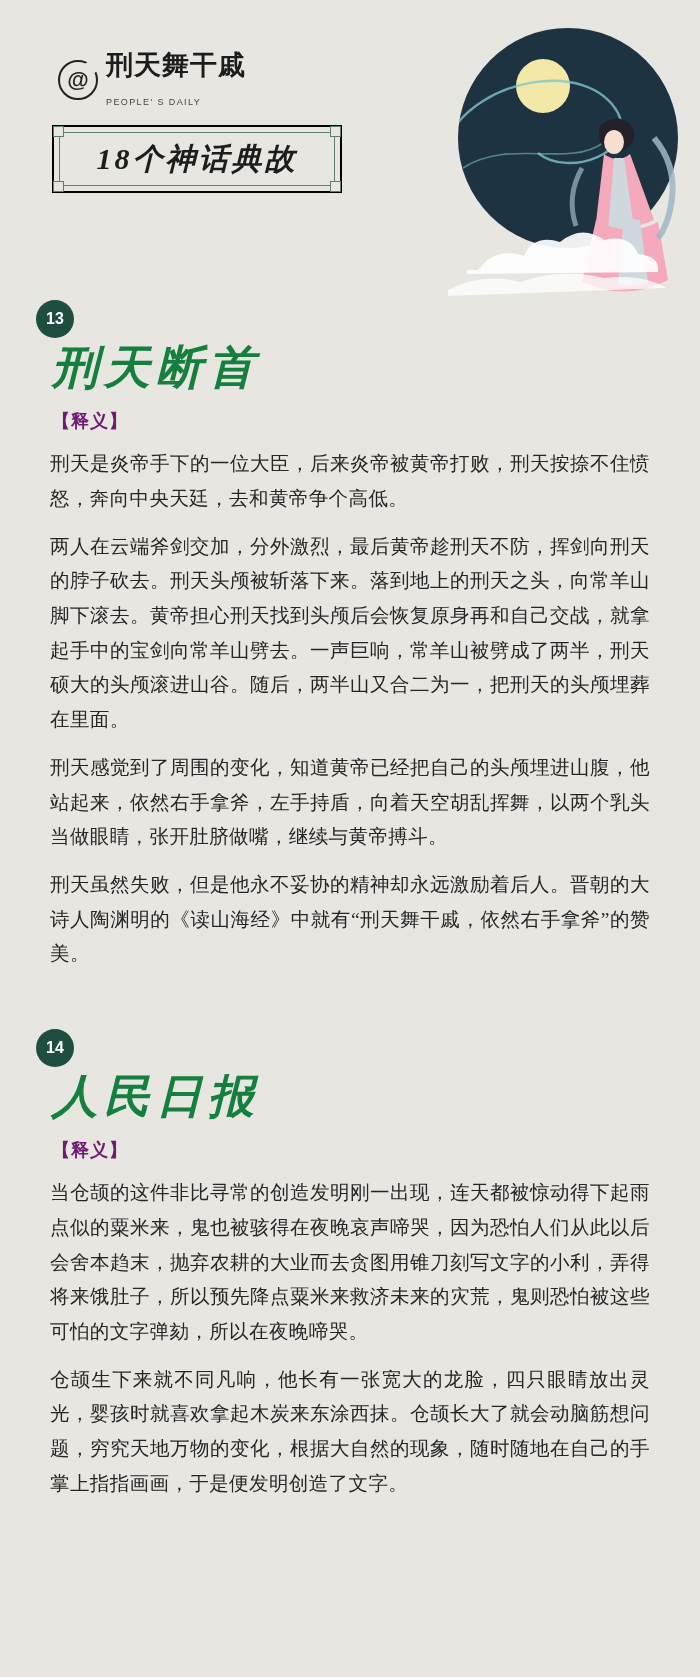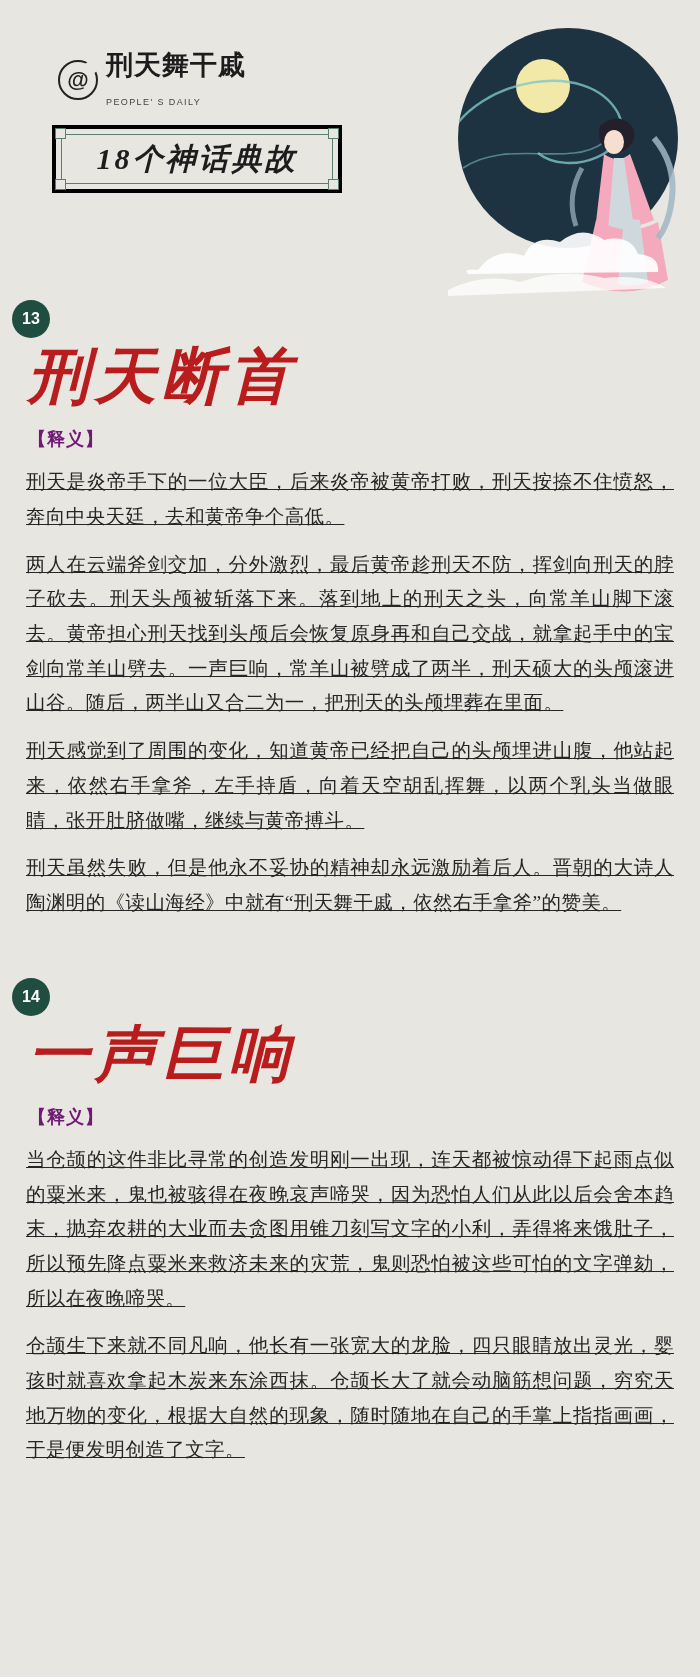--- a/index.html
+++ b/index.html
@@ -64,21 +64,21 @@
     margin-top: 19px;
   }
 
   
   .title-frame {
     position: absolute;
     left: 52px;
     top: 125px;
     width: 290px;
     height: 68px;
-    border: 4px solid #000000;
+    border: 2px solid #000000;
     z-index: 5;
     background: rgba(232,230,224,0.35);
   }
   .title-frame::before {
     content: "";
     position: absolute;
     left: 5px; top: 5px; right: 5px; bottom: 5px;
     border: 1px solid #5d7d70;
   }
   .title-frame .corner {
@@ -108,64 +108,63 @@
   .hero {
     position: absolute;
     right: 12px;
     top: 18px;
     width: 270px;
     height: 300px;
     z-index: 1;
   }
 
   
-  .section { padding: 0 26px; }
+  .section { padding: 0 50px; }
   .num-badge {
     width: 38px; height: 38px;
     border-radius: 50%;
     background: #1f4d40;
     color: #fff;
     font-family: "Liberation Sans", sans-serif;
     font-size: 16px;
     font-weight: bold;
     display: flex; align-items: center; justify-content: center;
     margin-left: -14px;
   }
   .num-badge::after {
     content: "";
     position: absolute;
     margin-top: 44px;
     margin-left: -10px;
     width: 0; height: 0;
   }
   .section-title {
-    font-size: 61px;
+    font-size: 46px;
     font-weight: bold;
     font-style: italic;
     letter-spacing: 6px;
-    color: #b91c1c;
+    color: #15803d;
     margin: 2px 0 14px 2px;
     font-family: "Liberation Serif", serif;
     line-height: 1.2;
   }
   .label {
     font-size: 18px;
     color: #701a75;
     margin: 14px 0 14px 2px;
     letter-spacing: 1px;
     font-weight: bold;
   }
   .para {
     font-size: 19.5px;
     line-height: 1.78;
     letter-spacing: 0.4px;
     margin: 0 0 13px 0;
     text-align: justify;
     color: #262626;
-    text-decoration: underline;
   }
   .spacer-lg { height: 44px; }
 </style>
 </head>
 <body>
 
 <div class="header">
 
   <svg class="hero" viewBox="0 0 270 300">
     <defs>
@@ -219,17 +218,17 @@
   <p class="para">刑天是炎帝手下的一位大臣，后来炎帝被黄帝打败，刑天按捺不住愤怒，奔向中央天廷，去和黄帝争个高低。</p>
   <p class="para">两人在云端斧剑交加，分外激烈，最后黄帝趁刑天不防，挥剑向刑天的脖子砍去。刑天头颅被斩落下来。落到地上的刑天之头，向常羊山脚下滚去。黄帝担心刑天找到头颅后会恢复原身再和自己交战，就拿起手中的宝剑向常羊山劈去。一声巨响，常羊山被劈成了两半，刑天硕大的头颅滚进山谷。随后，两半山又合二为一，把刑天的头颅埋葬在里面。</p>
   <p class="para">刑天感觉到了周围的变化，知道黄帝已经把自己的头颅埋进山腹，他站起来，依然右手拿斧，左手持盾，向着天空胡乱挥舞，以两个乳头当做眼睛，张开肚脐做嘴，继续与黄帝搏斗。</p>
   <p class="para">刑天虽然失败，但是他永不妥协的精神却永远激励着后人。晋朝的大诗人陶渊明的《读山海经》中就有“刑天舞干戚，依然右手拿斧”的赞美。</p>
 </div>
 
 <div class="spacer-lg"></div>
 
 <div class="section">
   <div class="num-badge">14</div>
-  <div class="section-title">一声巨响</div>
+  <div class="section-title">人民日报</div>
   <div class="label">【释义】</div>
   <p class="para">当仓颉的这件非比寻常的创造发明刚一出现，连天都被惊动得下起雨点似的粟米来，鬼也被骇得在夜晚哀声啼哭，因为恐怕人们从此以后会舍本趋末，抛弃农耕的大业而去贪图用锥刀刻写文字的小利，弄得将来饿肚子，所以预先降点粟米来救济未来的灾荒，鬼则恐怕被这些可怕的文字弹劾，所以在夜晚啼哭。</p>
   <p class="para">仓颉生下来就不同凡响，他长有一张宽大的龙脸，四只眼睛放出灵光，婴孩时就喜欢拿起木炭来东涂西抹。仓颉长大了就会动脑筋想问题，穷究天地万物的变化，根据大自然的现象，随时随地在自己的手掌上指指画画，于是便发明创造了文字。</p>
 </div>
 
 </body></html>

